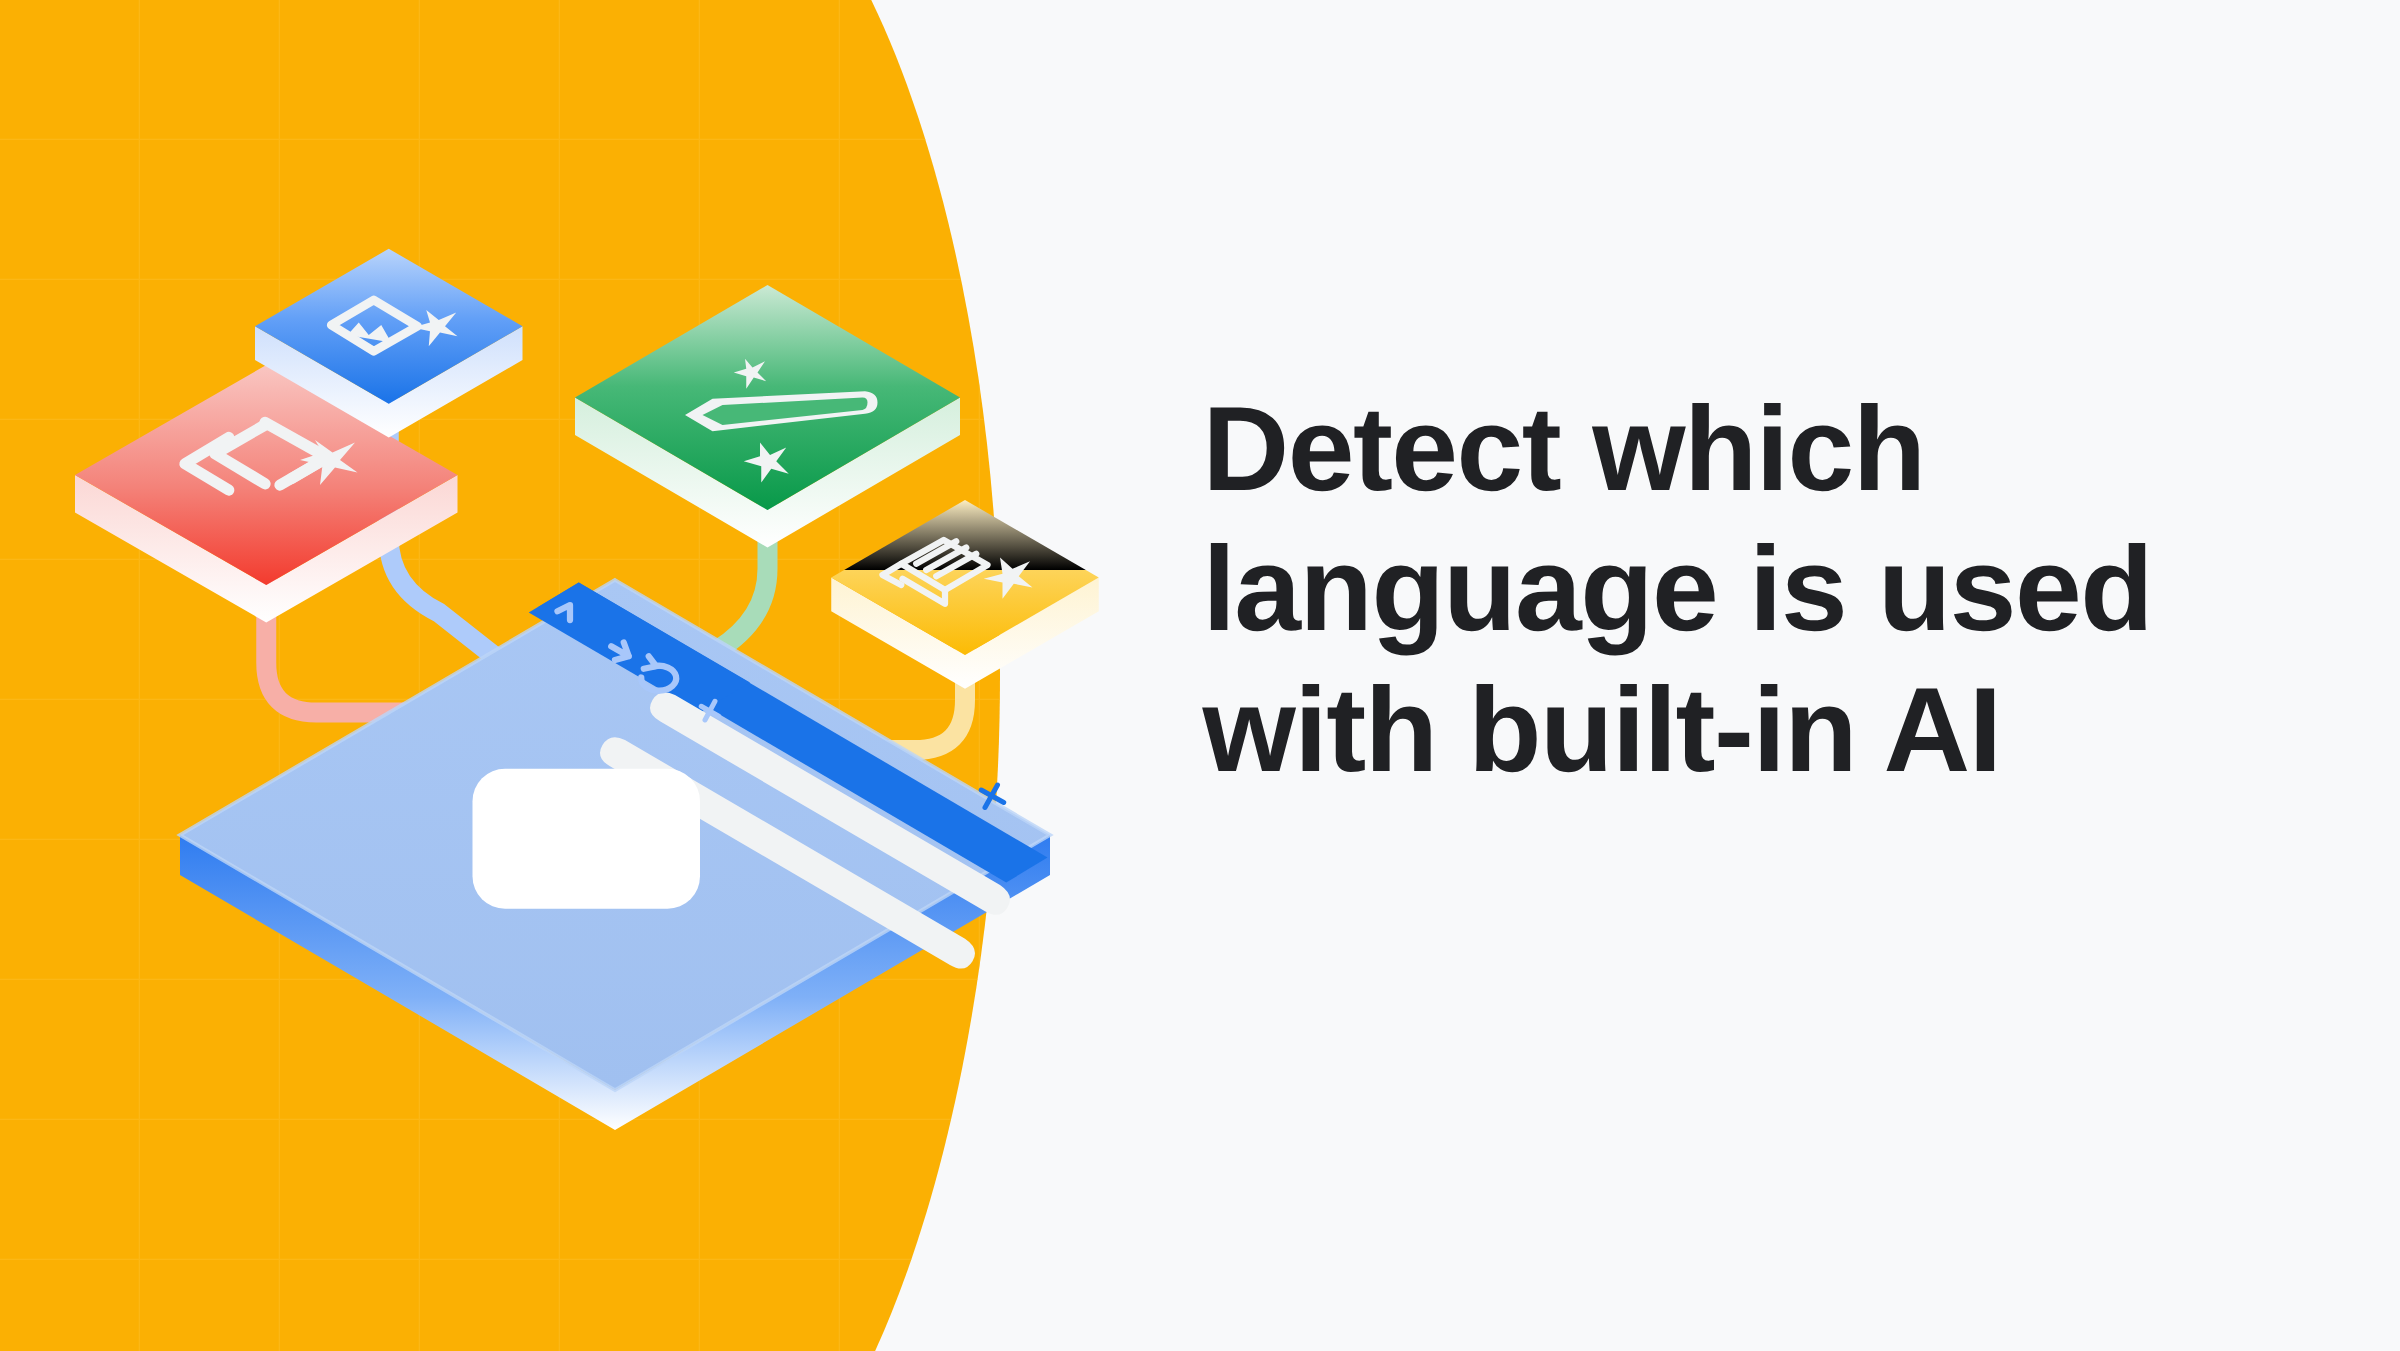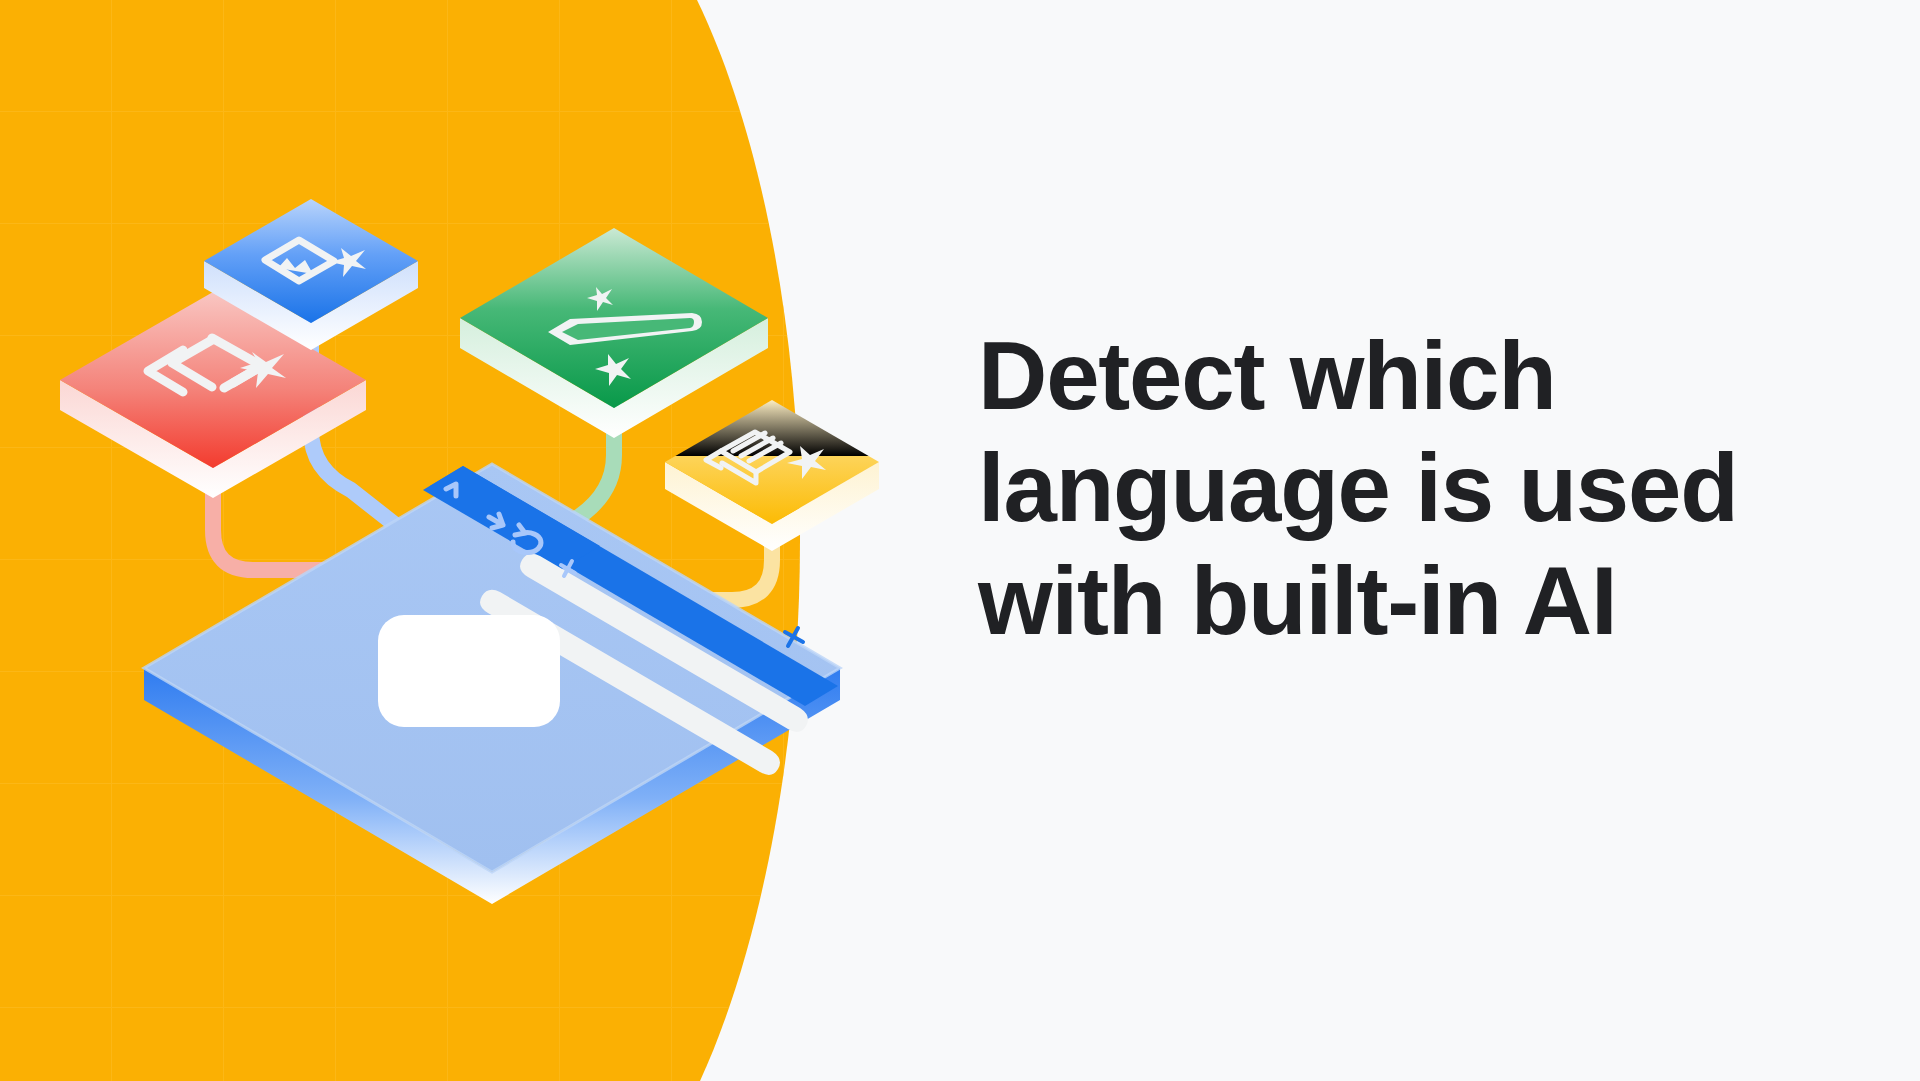--- a/index.html
+++ b/index.html
@@ -19,21 +19,21 @@
   .illo{position:absolute;left:0;top:0;width:900px;height:1081px;}
 
   
   .headline{
     position:absolute;
     left:962px;
     top:304px;
     width:830px;
   }
   .headline h1{
-    margin:16px;
+    margin:0;
     font-family:"Liberation Sans","DejaVu Sans",sans-serif;
     font-weight:700;
     font-size:96px;
     line-height:1.17;
     letter-spacing:-1.2px;
     color:#202124;
     white-space:pre-line;
   }
 </style>
 </head>

